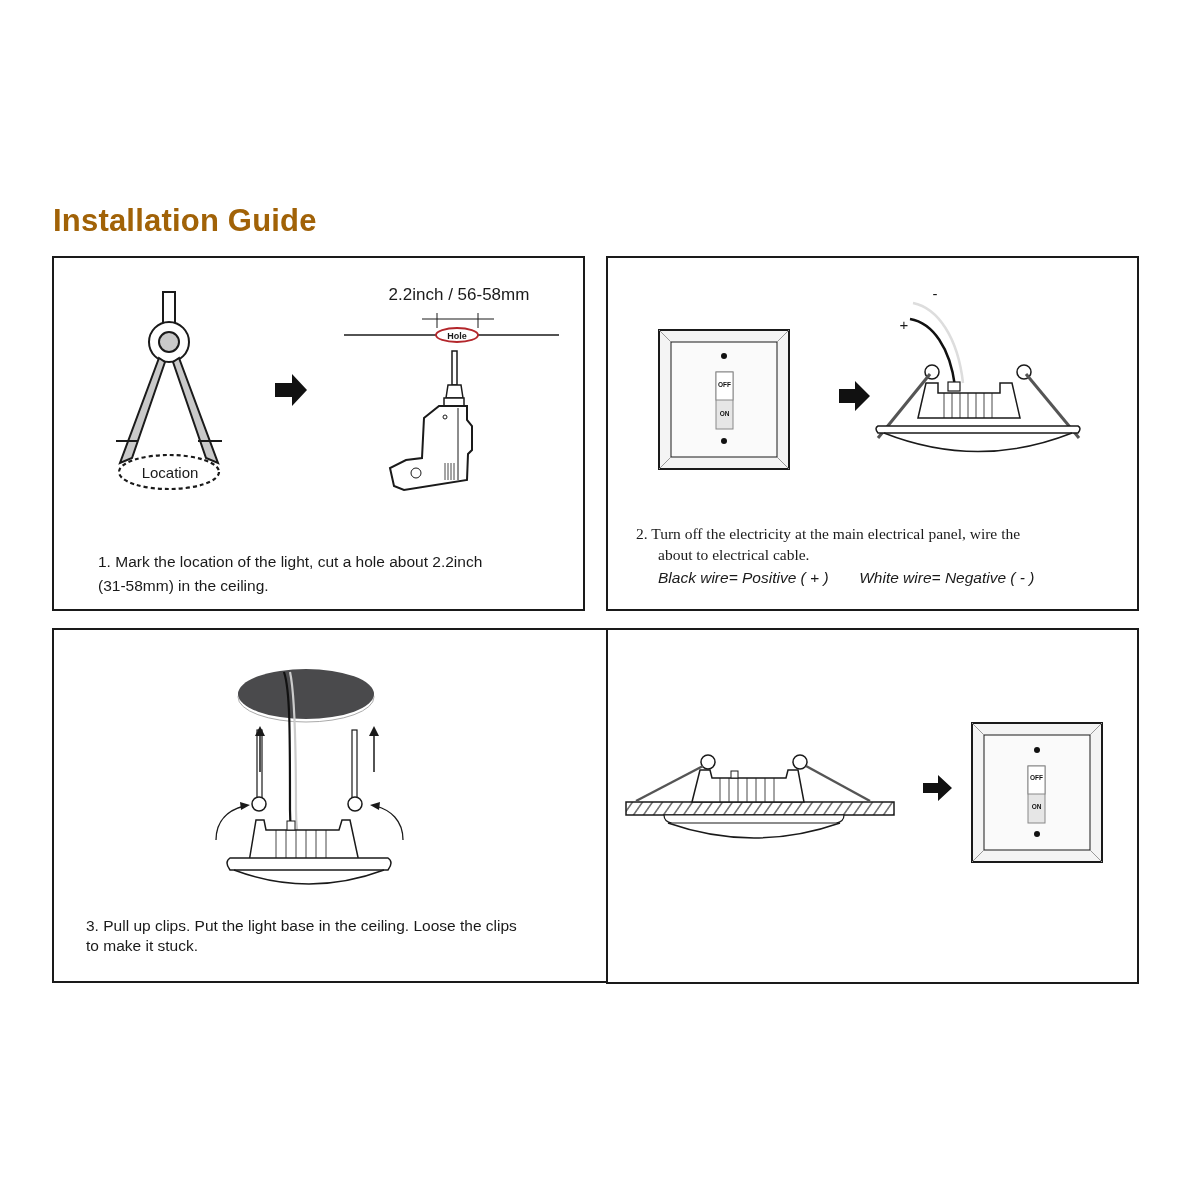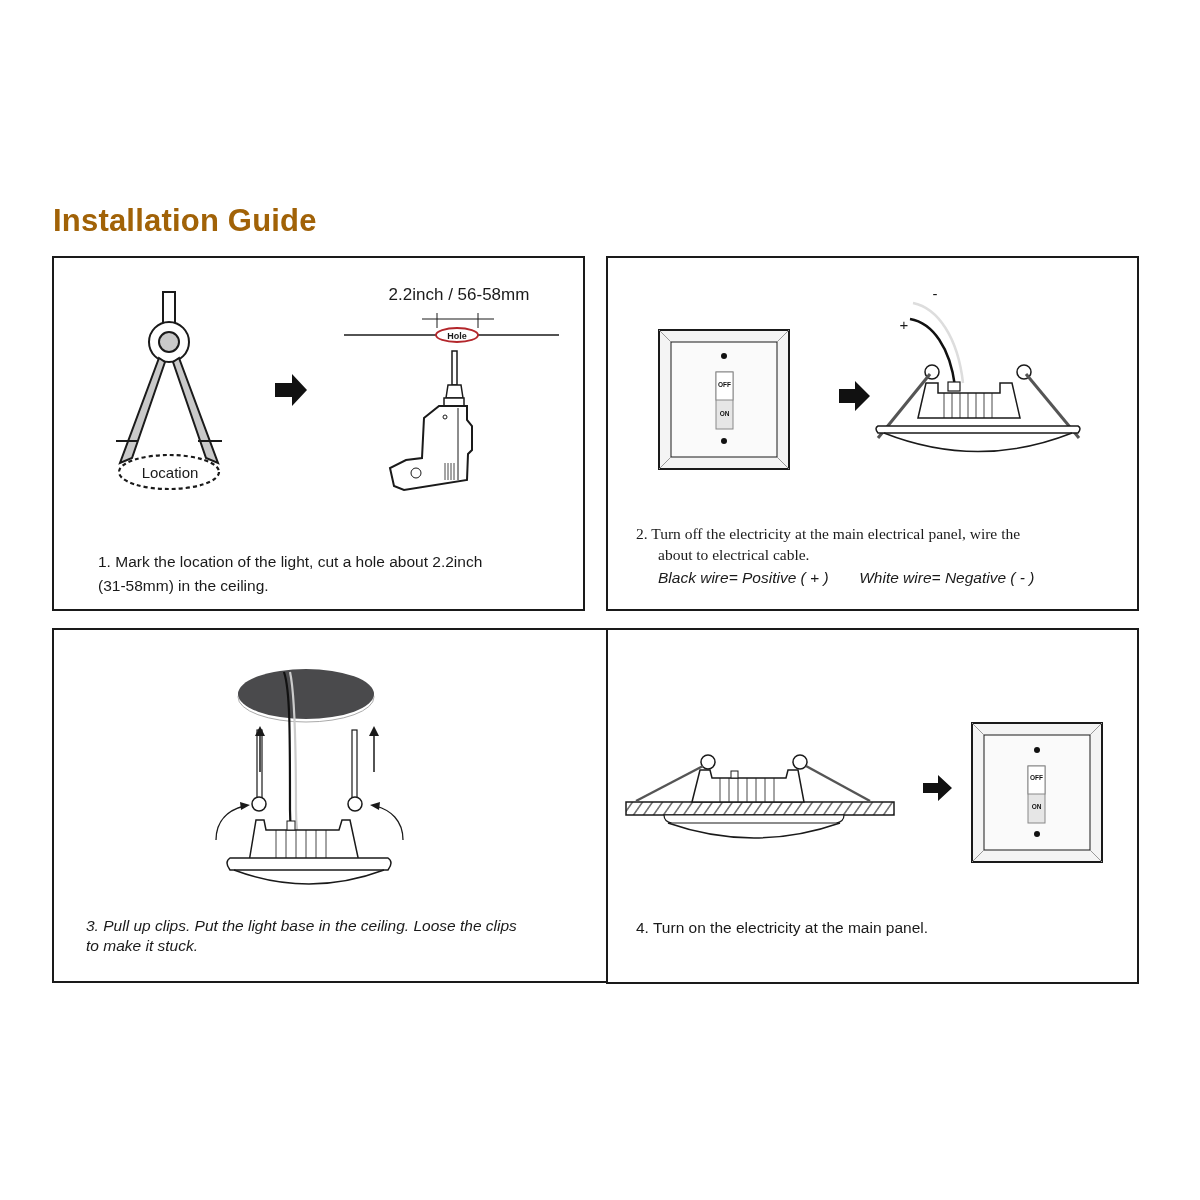--- a/index.html
+++ b/index.html
@@ -2,21 +2,21 @@
 <html><head>
 <meta charset="utf-8">
 <style>
   html, body { margin:0; padding:0; background:#ffffff; }
   body { width:1200px; height:1200px; position:relative; overflow:hidden;
          font-family:"Liberation Sans", "DejaVu Sans", sans-serif; color:#1a1a1a; }
   .title { position:absolute; left:53px; top:203px; font-size:31px; font-weight:bold; letter-spacing:0.2px; color:#a16207; }
   .panel { position:absolute; border:2px solid #1a1a1a; box-sizing:border-box; background:#fff; }
   .p1 { left:52px; top:256px; width:533px; height:355px; }
   .p2 { left:606px; top:256px; width:533px; height:355px; }
-  .p3 { left:52px; top:628px; width:619px; height:355px;font-style:italic; }
+  .p3 { left:52px; top:628px; width:619px; height:355px; }
   .p4 { left:606px; top:628px; width:533px; height:356px; }
   .panel svg { position:absolute; left:0; top:0; }
   .caption { position:absolute; font-size:15.5px; line-height:24px; color:#1a1a1a; }
   .caption .indent { display:block; padding-left:22px; }
   .wires { position:absolute; font-size:15.5px; font-style:italic; font-weight:normal; color:#1a1a1a; }
   .svg-text { font-family:"Liberation Sans", sans-serif; }
 </style>
 </head>
 <body>
 
@@ -215,16 +215,13 @@
       <line x1="364" y1="232" x2="376" y2="220" stroke="#999" stroke-width="1"></line>
       <line x1="494" y1="232" x2="482" y2="220" stroke="#999" stroke-width="1"></line>
       <circle cx="429" cy="120" r="3" fill="#111"></circle>
       <circle cx="429" cy="204" r="3" fill="#111"></circle>
       <rect x="420" y="136" width="17" height="57" fill="#e6e6e6" stroke="#888" stroke-width="1"></rect>
       <rect x="420" y="136" width="17" height="28" fill="#ffffff" stroke="#888" stroke-width="1"></rect>
       <text x="428.5" y="150" text-anchor="middle" font-size="6.5" font-weight="bold" class="svg-text" fill="#111">OFF</text>
       <text x="428.5" y="179" text-anchor="middle" font-size="6.5" font-weight="bold" class="svg-text" fill="#111">ON</text>
     </g>
   </svg>
-  <div class="caption" style="left:28px; top:286px;">
-    <span style="display:block">4. Turn on the electricity at the main panel.</span>
-  </div>
 </div>
 
 </body></html>

